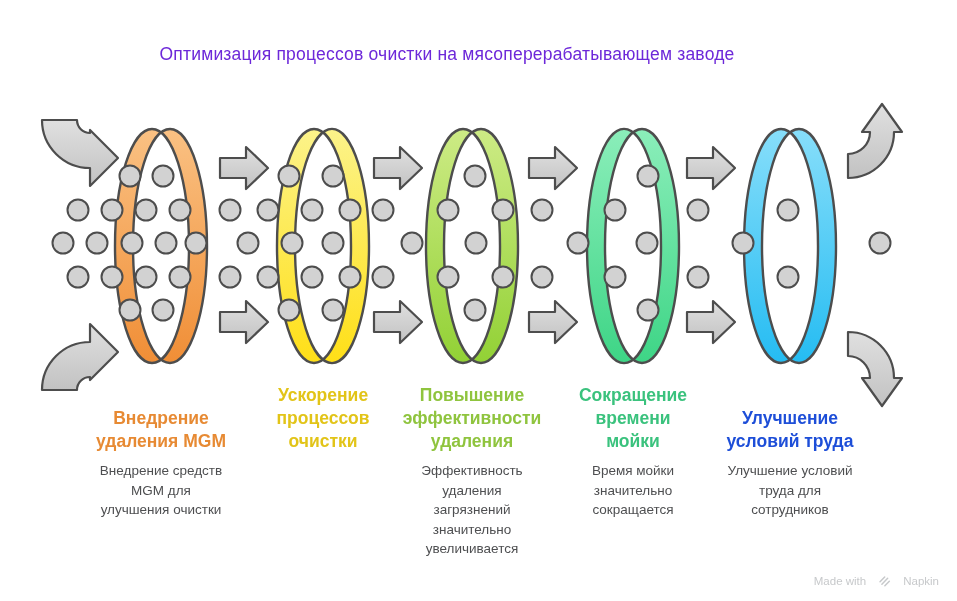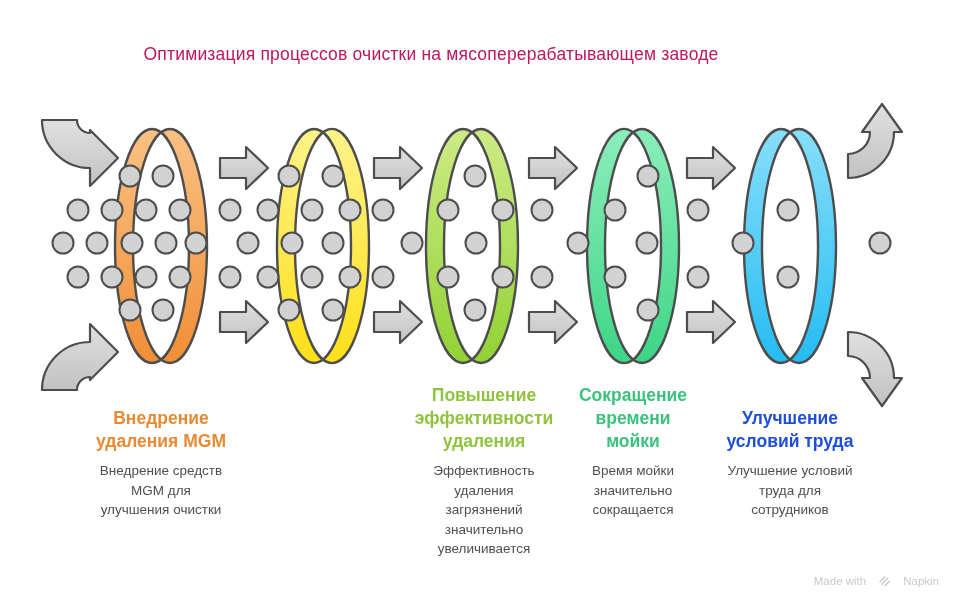--- a/index.html
+++ b/index.html
@@ -5,26 +5,26 @@
   html,body{margin:0;padding:0;background:#fff;}
   .canvas{
     position:relative;
     width:957px;height:601px;
     background:#ffffff;
     overflow:hidden;
     font-family:"Liberation Sans", sans-serif;
   }
   .title{
     position:absolute;
-    top:44px;left:0;width:862px;
+    top:44px;left:16px;width:862px;
     text-align:center;
     font-size:17.5px;
     font-weight:500;
     letter-spacing:.2px;
-    color:#be185d;
+    color:#6d28d9;
   }
   #diagram-svg{
     position:absolute;inset:0;
     width:957px;height:601px;
   }
   .step{
     position:absolute;
     top:383px;
     width:174px;
     text-align:center;
@@ -174,22 +174,25 @@
   </svg>
 
   <div class="step" style="left:74px">
     <div class="step-title" style="color: rgb(231, 138, 51);">Внедрение
 удаления MGM</div>
     <div class="step-desc">Внедрение средств
 MGM для
 улучшения очистки</div>
   </div>
   <div class="step" style="left:236px">
-  </div>
-  <div class="step" style="left:397px">
+    <div class="step-title" style="color: rgb(226, 196, 24);">Ускорение
+процессов
+очистки</div>
+  </div>
+  <div class="step" style="left:385px">
     <div class="step-title" style="color: rgb(143, 196, 62);">Повышение
 эффективности
 удаления</div>
     <div class="step-desc">Эффективность
 удаления
 загрязнений
 значительно
 увеличивается</div>
   </div>
   <div class="step" style="left:546px">

